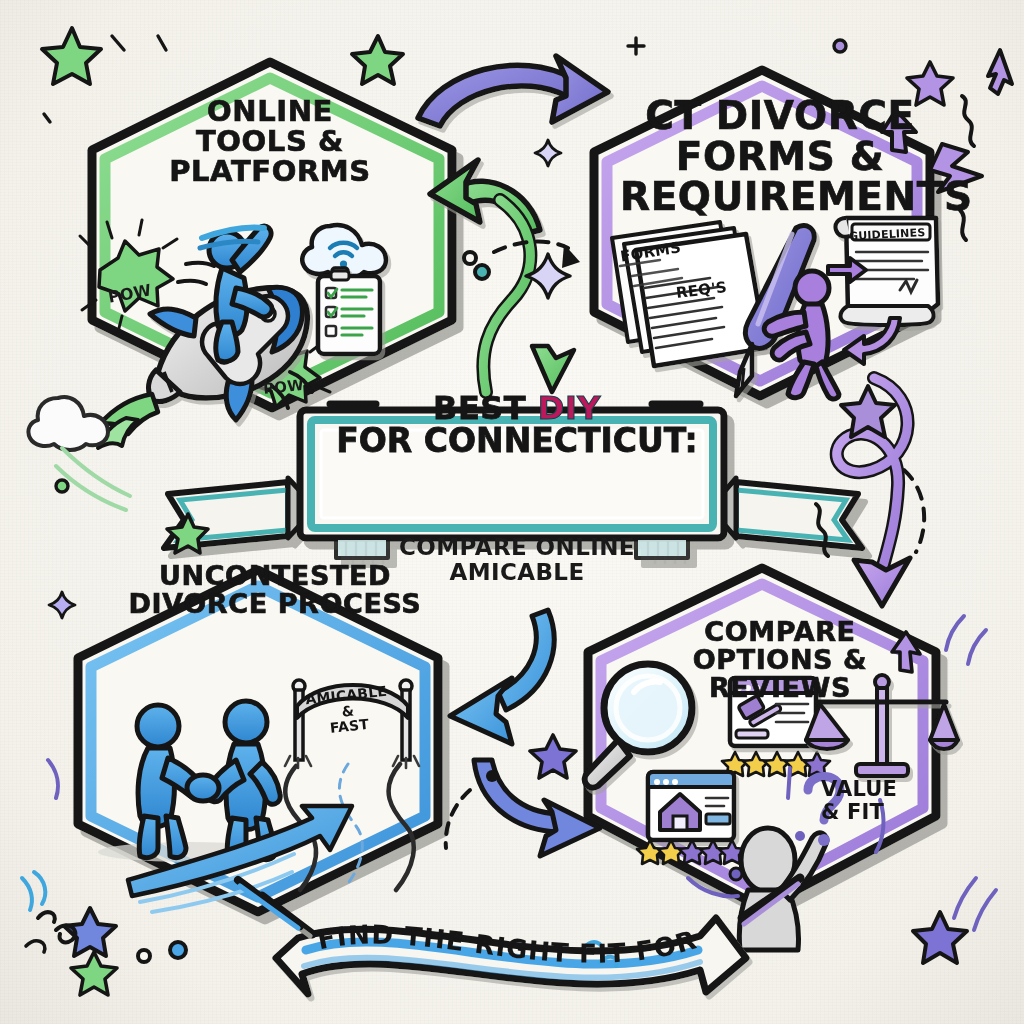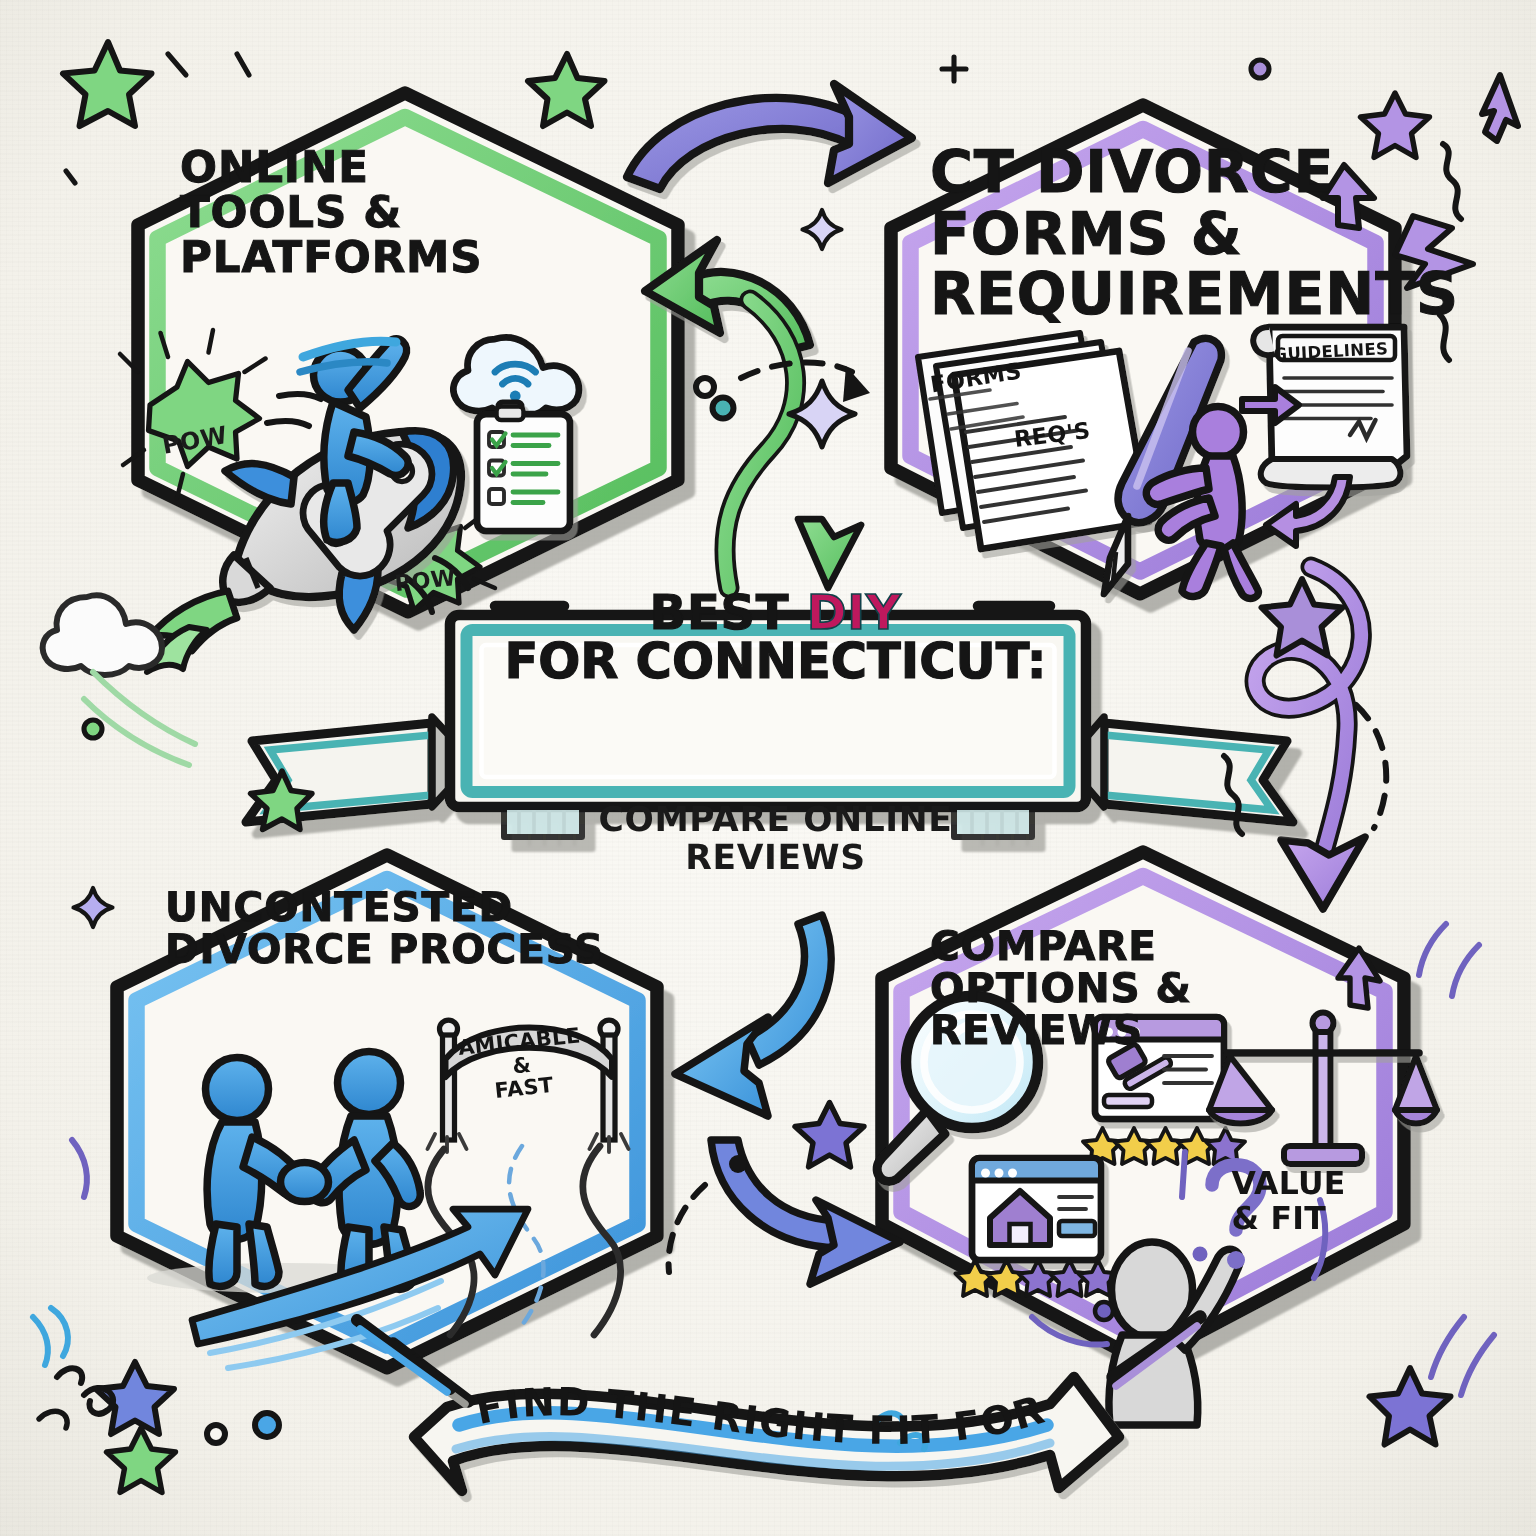--- a/index.html
+++ b/index.html
@@ -18,33 +18,33 @@
       repeating-linear-gradient(90deg, rgba(0,0,0,.010) 0 1px, rgba(0,0,0,0) 1px 4px),
       radial-gradient(ellipse at 50% 45%, #fbfaf6 0%, #f3f1ea 78%, #e9e7df 100%);
     pointer-events:none;
   }
 
   svg.layer{position:absolute;left:0;top:0;width:1024px;height:1024px;overflow:visible;}
 
   
   .hex-title{
     position:absolute;
-    text-align:left;
+    text-align:center;
     font-family:"DejaVu Sans",sans-serif;
     font-weight:700;
     color:#151515;
     letter-spacing:.6px;
     line-height:1.04;
     text-transform:uppercase;
     -webkit-text-stroke:.7px #151515;
     white-space:pre-line;
   }
   #title-tl{left:120px;top:96px;width:300px;font-size:29px;}
   #title-tr{left:620px;top:96px;width:320px;font-size:39px;}
-  #title-bl{left:110px;top:592px;width:330px;font-size:27px;}
+  #title-bl{left:110px;top:562px;width:330px;font-size:27px;}
   #title-br{left:620px;top:618px;width:320px;font-size:27px;}
 
   
   #banner-text{
     position:absolute;left:332px;top:392px;width:370px;
     text-align:center;z-index:40;pointer-events:none;
   }
   #banner-line1{
     font-family:"DejaVu Sans",sans-serif;font-weight:700;font-size:32px;
     color:#151515;letter-spacing:.5px;line-height:1;
@@ -604,21 +604,21 @@
   <div class="hex-title" id="title-br">COMPARE
 OPTIONS &amp; REVIEWS</div>
 
   <div id="banner-text">
     <div id="banner-line1">
       <span>BEST </span><span class="diy">DIY</span>
     </div>
     <div id="banner-line3">FOR CONNECTICUT:</div>
   </div>
   <div id="banner-sub">COMPARE ONLINE
-REVIEWS</div>
+AMICABLE</div>
 
   <div class="ill-label" id="pow1">POW</div>
   <div class="ill-label" id="pow2">POW</div>
   <div class="ill-label" id="lbl-forms">FORMS</div>
   <div class="ill-label" id="lbl-reqs">REQ'S</div>
   <div class="ill-label" id="lbl-guidelines">GUIDELINES</div>
   <div class="ill-label" id="lbl-amicable">AMICABLE
 &amp;
 FAST</div>
   <div class="ill-label" id="lbl-valuefit">VALUE

